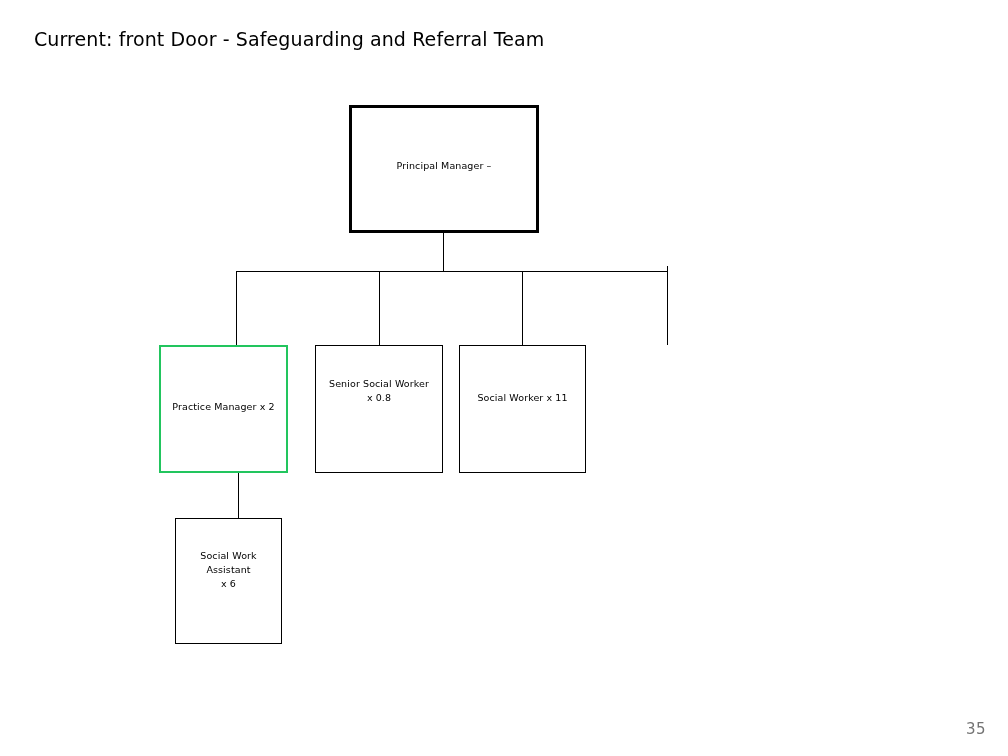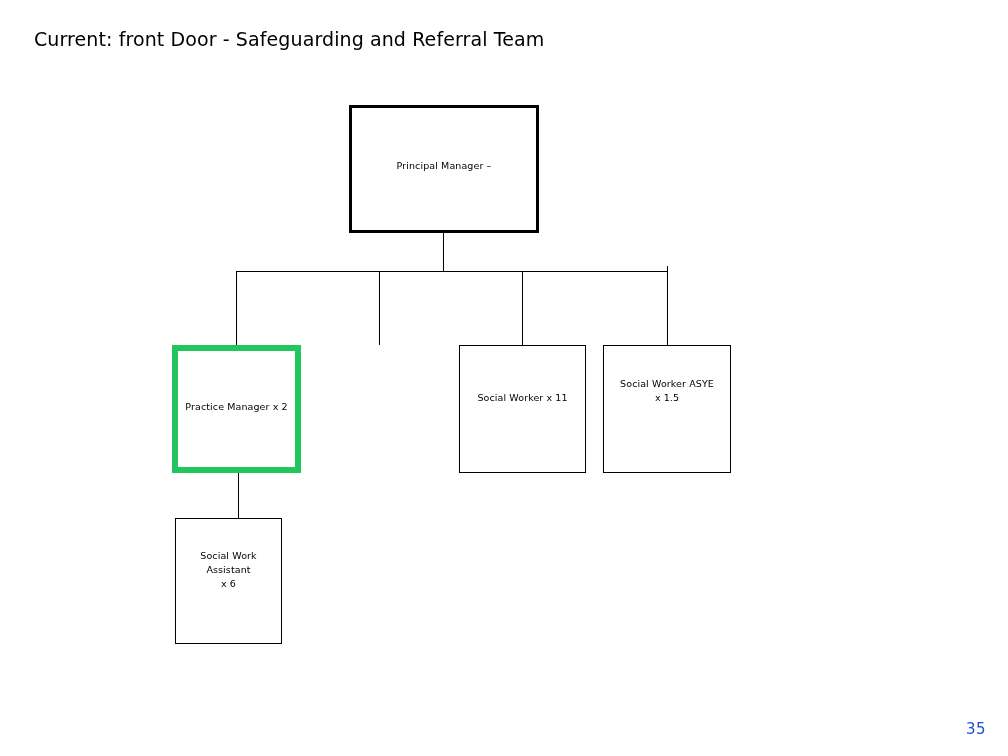--- a/index.html
+++ b/index.html
@@ -74,25 +74,25 @@
     height: 128px;
     border: 3px solid #000000;
   }
   #node-root .node-label {
     
     transform: translateY(-3px);
   }
 
   
   #node-practice-manager {
-    left: 172px;
+    left: 159px;
     top: 345px;
     width: 129px;
     height: 128px;
-    border: 6px solid #22c55e;
+    border: 2px solid #22c55e;
   }
   #node-practice-manager .node-label {
     transform: translateY(-2px);
   }
 
   #node-senior-social-worker {
     left: 315px;
     top: 345px;
     width: 128px;
     height: 128px;
@@ -156,21 +156,21 @@
   #conn-drop-4     { left: 667px; top: 266px;  width: 1px;   height: 79px; }
   
   #conn-drop-5     { left: 238px; top: 473px;  width: 1px;   height: 45px; }
 
   
   #page-number {
     position: absolute;
     right: 33px;
     bottom: 18px;
     font-size: 15px;
-    color: #1d4ed8;
+    color: #737373;
     letter-spacing: 0.5px;
   }
 </style>
 </head>
 <body>
 
 <div id="slide">
 
   <div id="slide-title">Current: front Door - Safeguarding and Referral Team</div>
 
@@ -185,29 +185,29 @@
     <div class="conn conn-v" id="conn-drop-5"></div>
 
     <div class="node" id="node-root">
       <span class="node-label">Principal Manager –</span>
     </div>
 
     <div class="node" id="node-practice-manager">
       <span class="node-label">Practice Manager x 2</span>
     </div>
 
+    <div class="node" id="node-senior-social-worker">
+      <span class="node-label">Senior Social Worker
+x 0.8</span>
+    </div>
 
     <div class="node" id="node-social-worker">
       <span class="node-label">Social Worker x 11</span>
     </div>
 
-    <div class="node" id="node-social-worker-asye">
-      <span class="node-label">Social Worker ASYE
-x 1.5</span>
-    </div>
 
     <div class="node" id="node-social-work-assistant">
       <span class="node-label">Social Work Assistant
 x 6</span>
     </div>
 
   </div>
 
   <div id="page-number">35</div>
 

